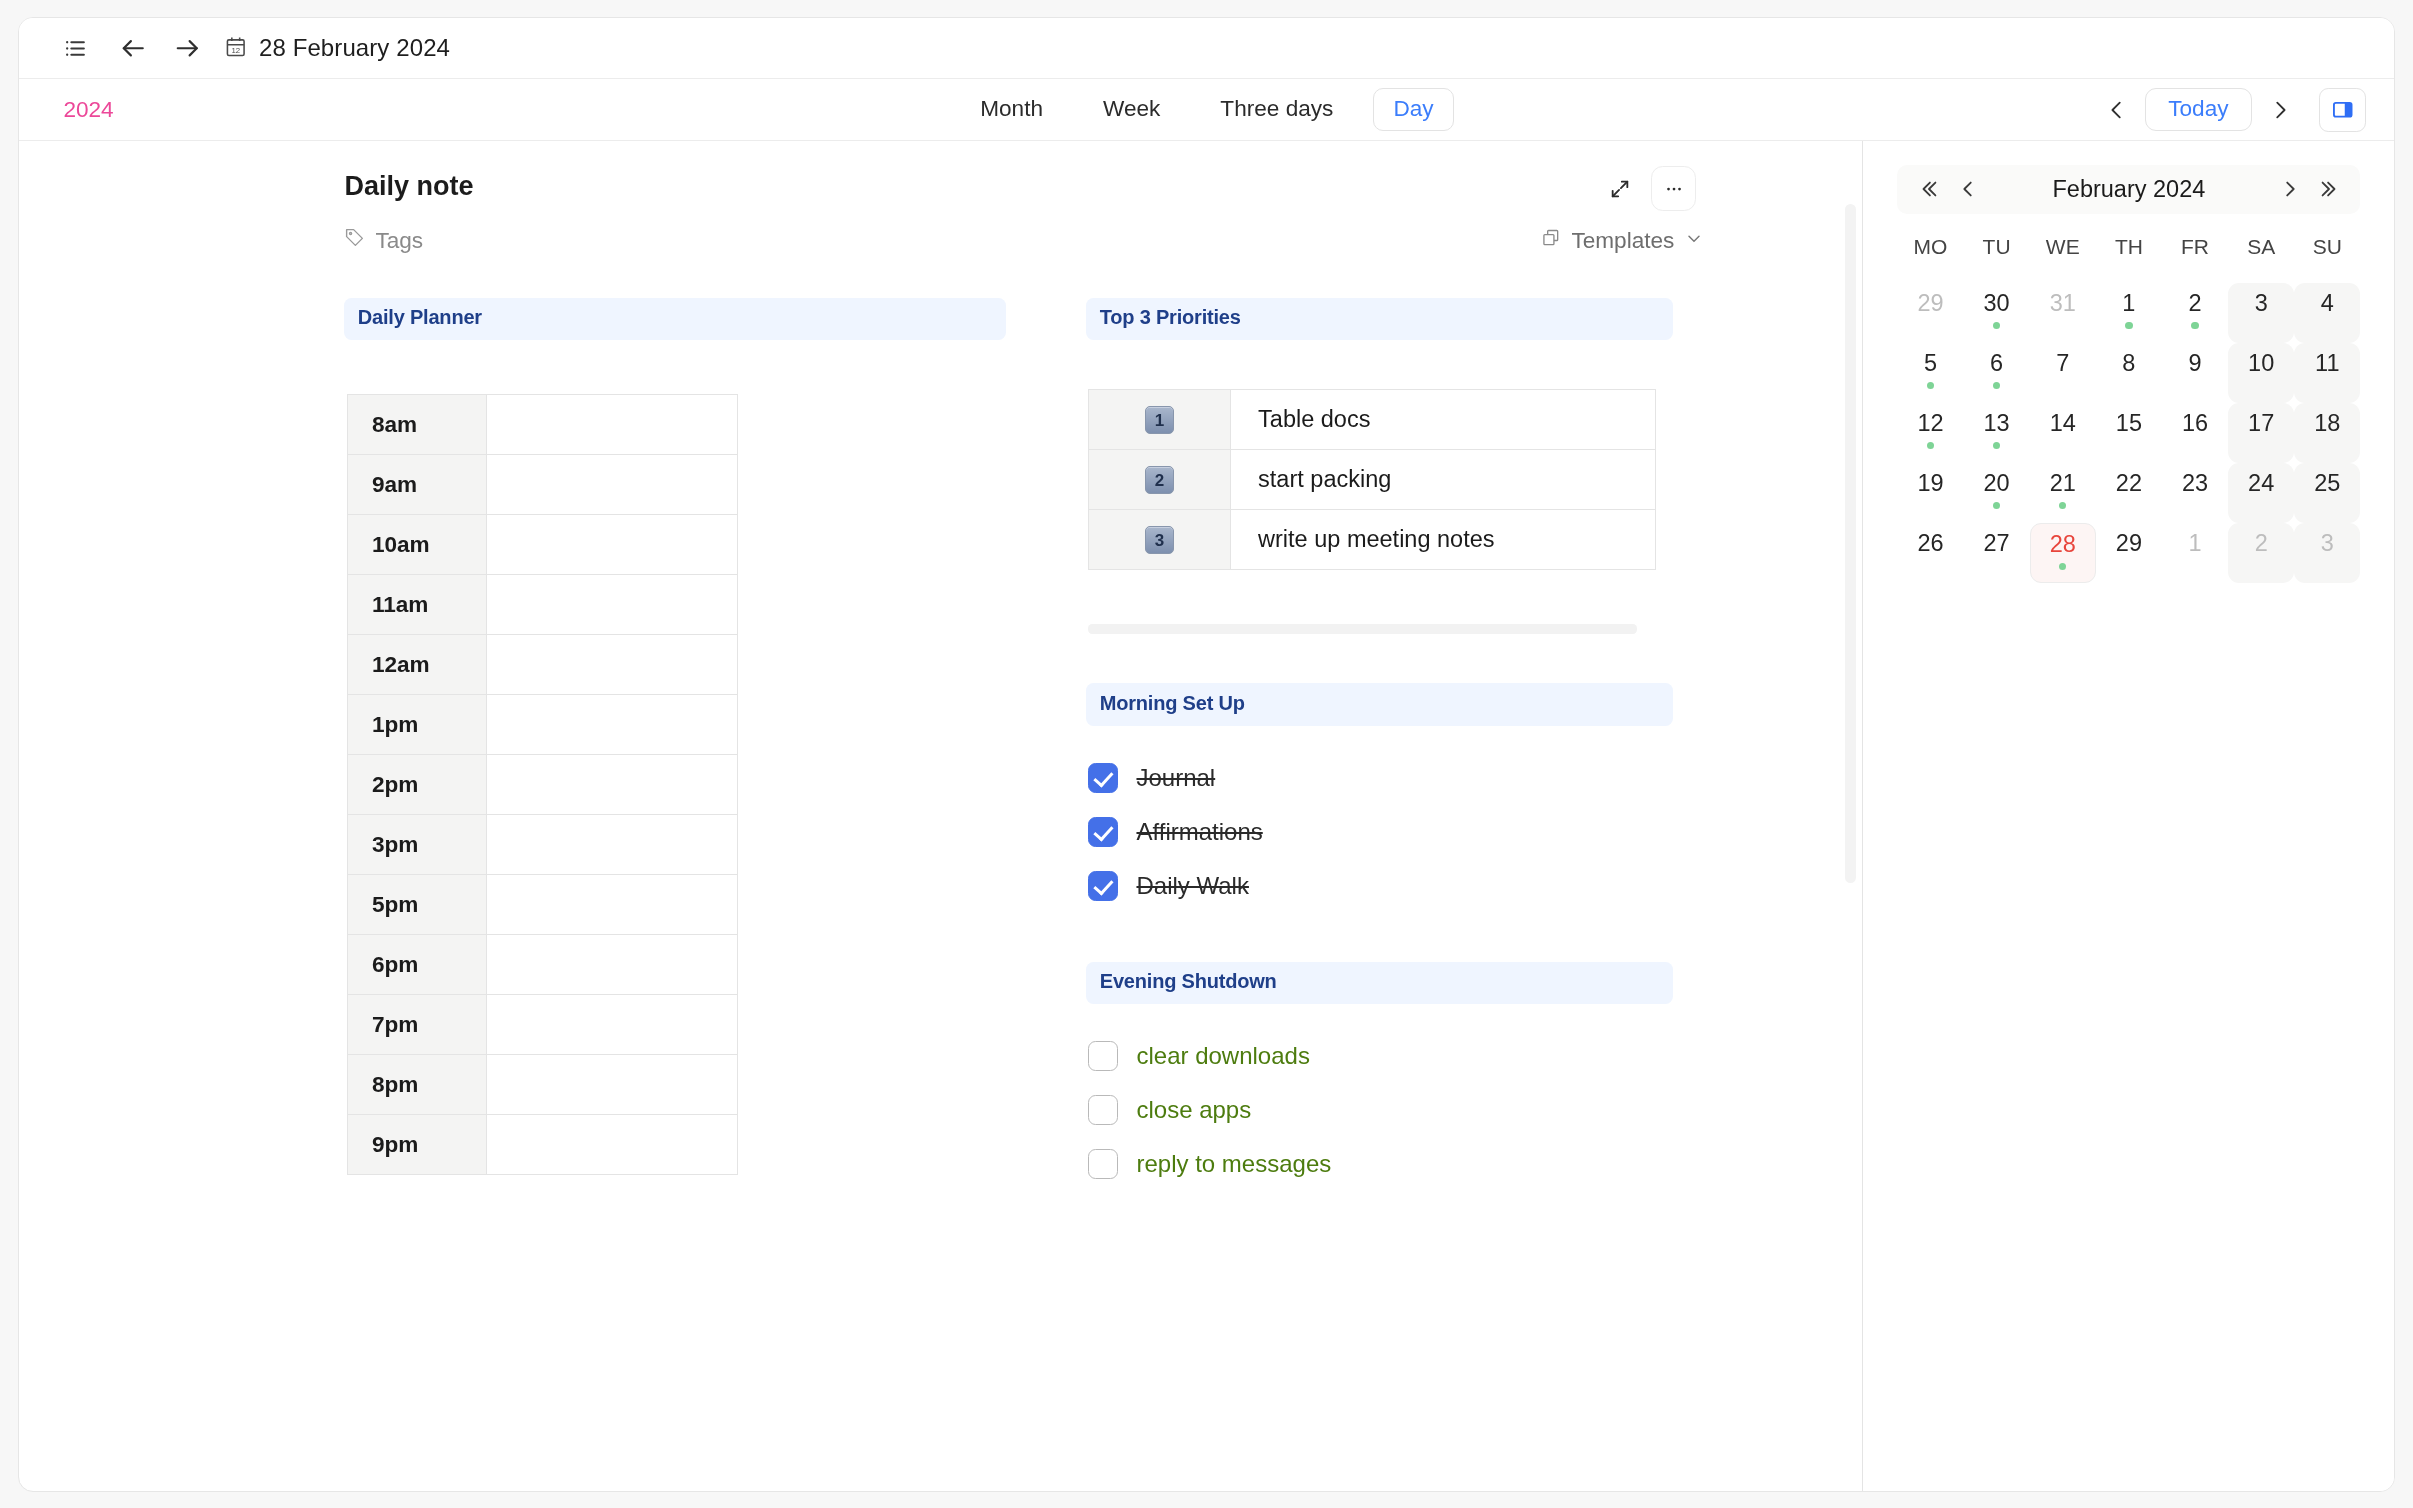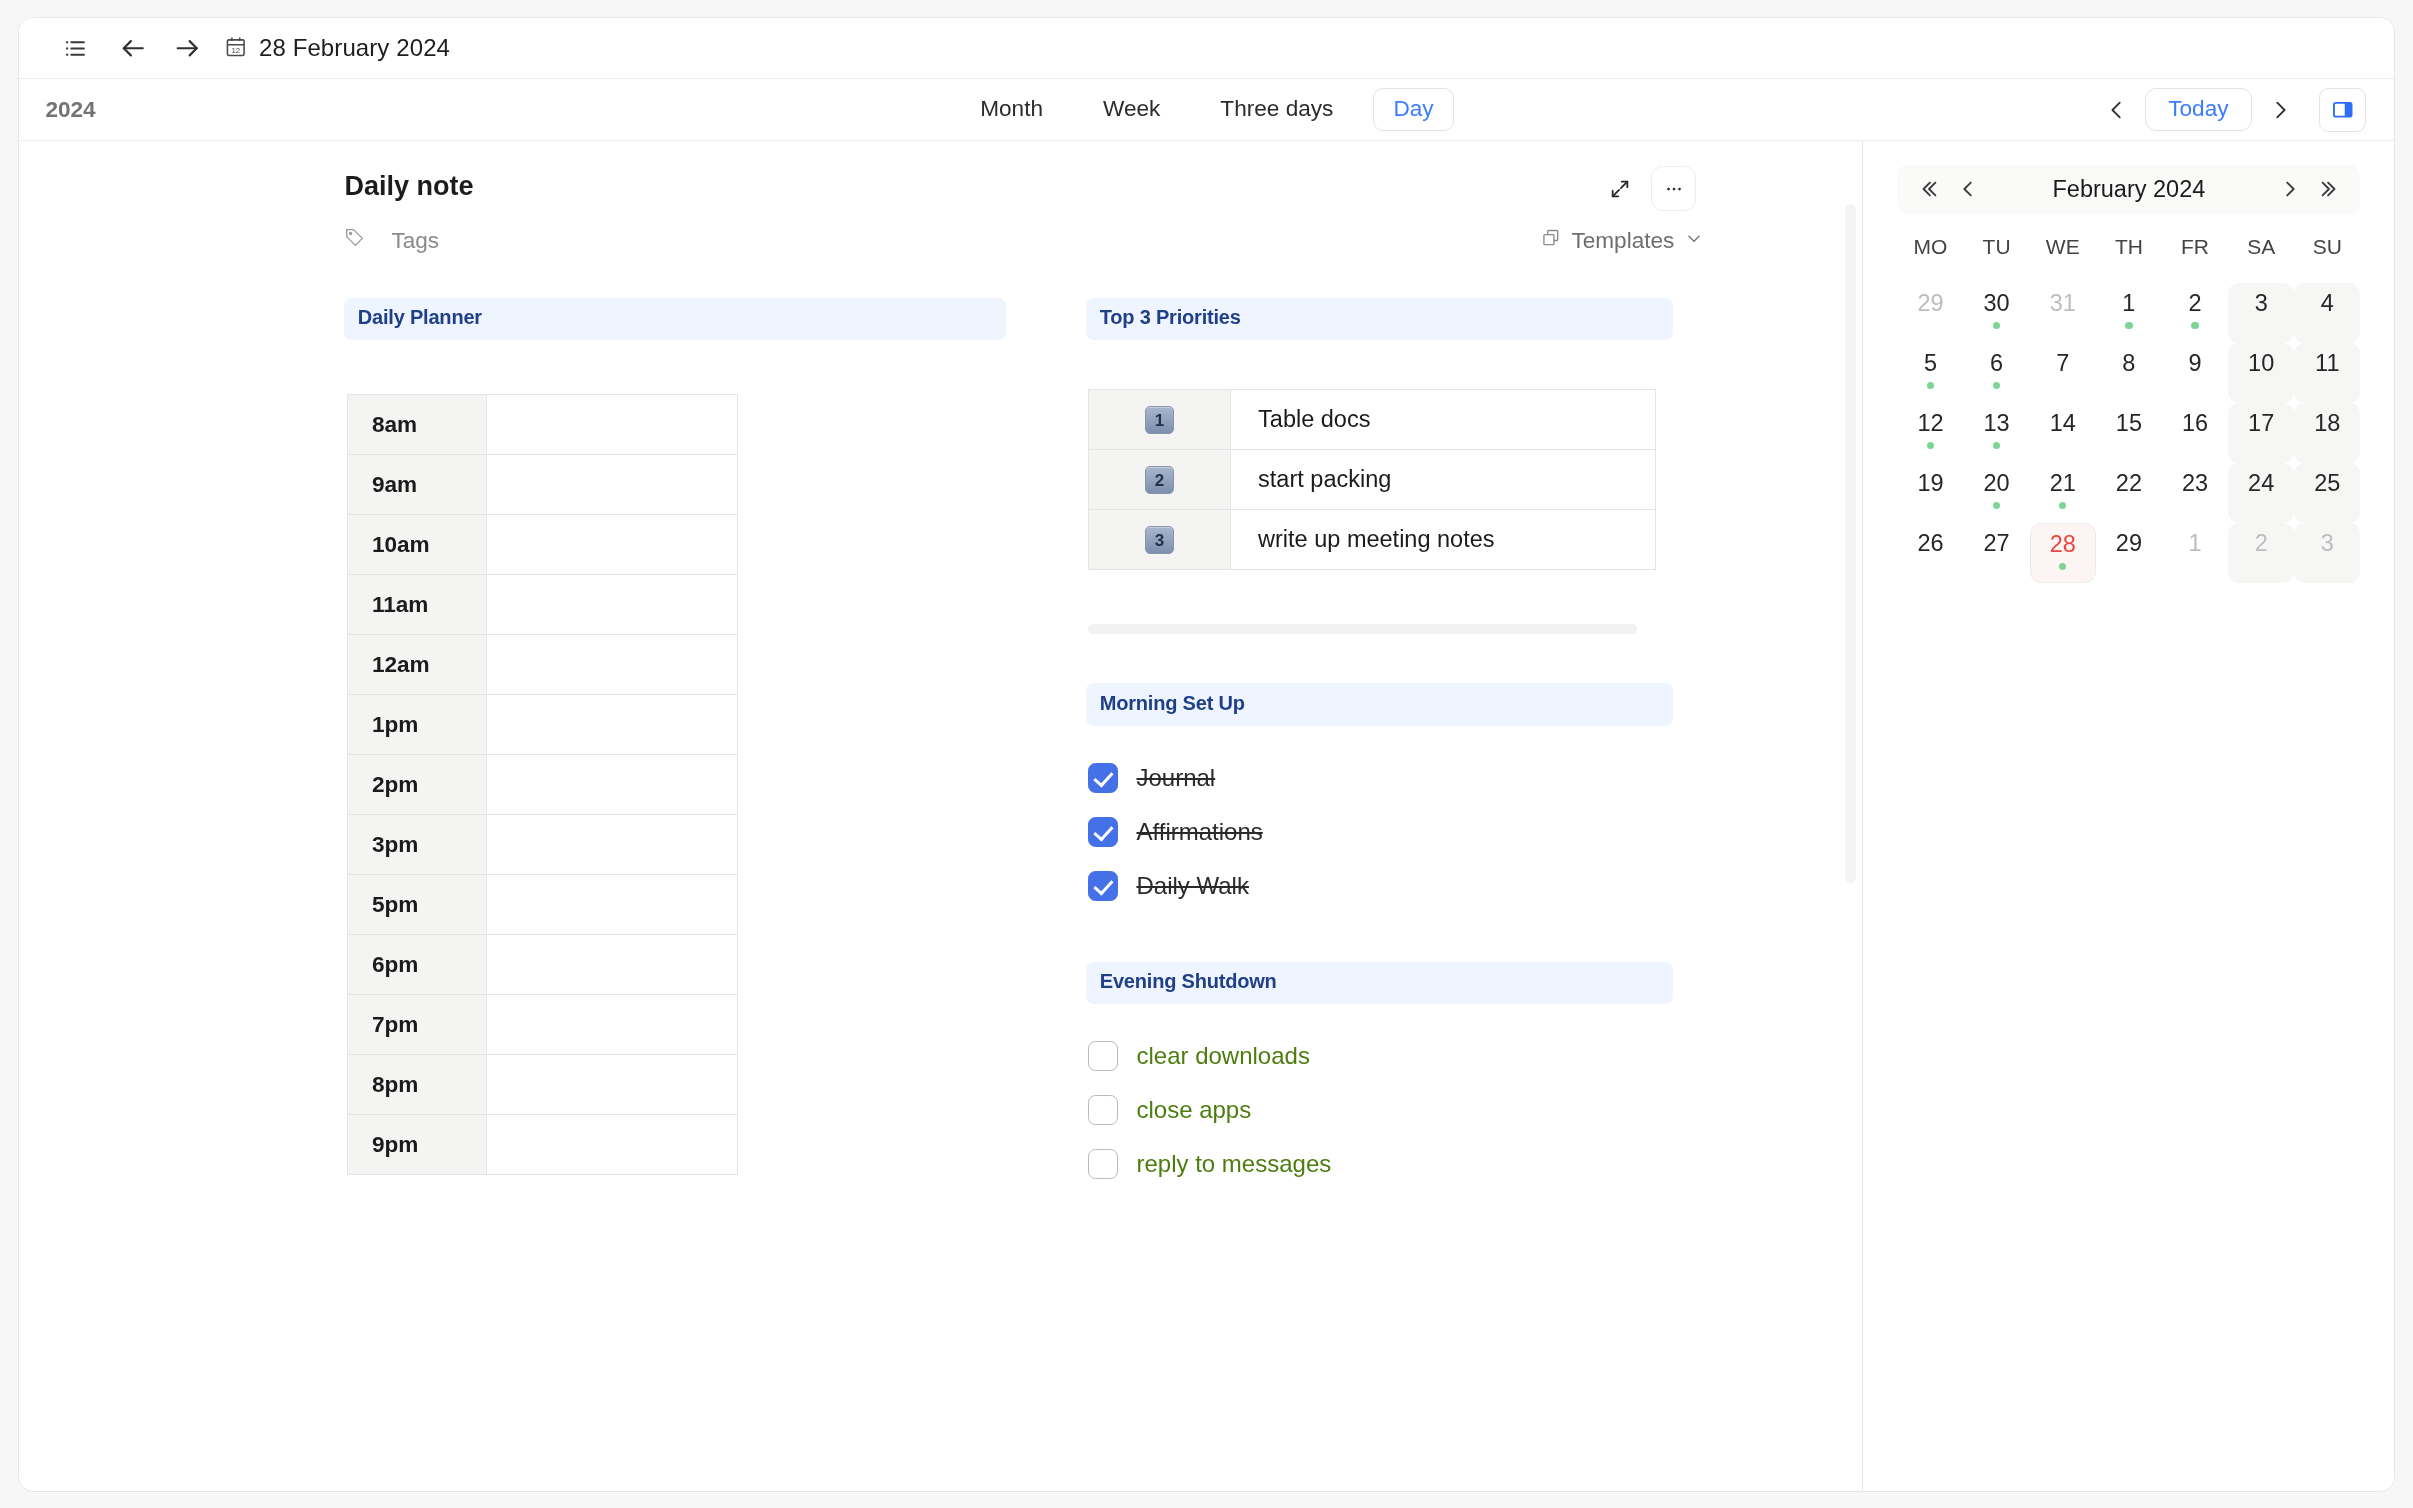--- a/index.html
+++ b/index.html
@@ -52,24 +52,24 @@
   .viewbar {
     height: 62px;
     display: flex;
     align-items: center;
     border-bottom: 0.8px solid #ececec;
     position: relative;
     background: #fff;
   }
   .year-label {
     position: absolute;
-    left: 26px;
+    left: 44px;
     font-size: 22.6px;
-    font-weight: 700;
-    color: #737373;
+    font-weight: 400;
+    color: #ec4899;
   }
   .view-tabs {
     margin: 0 auto;
     display: flex;
     align-items: center;
     gap: 20px;
   }
   .view-tab {
     padding: 9.2px 19px;
     font-size: 22.6px;
@@ -125,21 +125,21 @@
   .note-inner { padding: 30px 59px 0 59px; position: relative; }
 
   .note-head { position: relative; }
   .note-title {
     font-size: 27px;
     font-weight: 700;
     color: #1c1c1c;
     padding-left: 266px;
   }
   .tags-row {
-    display: flex; align-items: center; gap: 26px;
+    display: flex; align-items: center; gap: 10px;
     padding-left: 266px;
     margin-top: 25px;
     color: #8a8a8a;
     font-size: 22.6px;
     cursor: pointer;
   }
   .head-tools {
     position: absolute;
     right: 107px;
     top: -5px;

